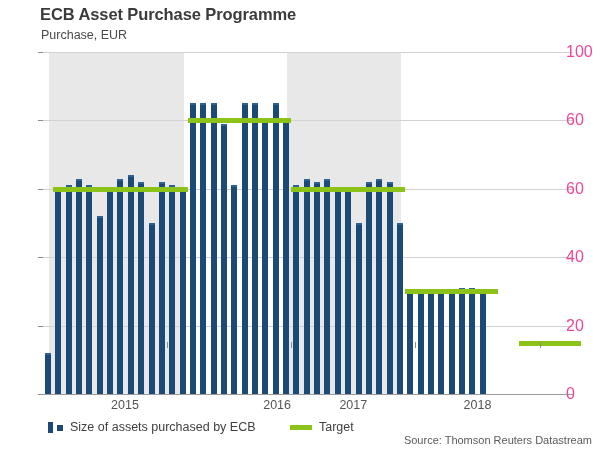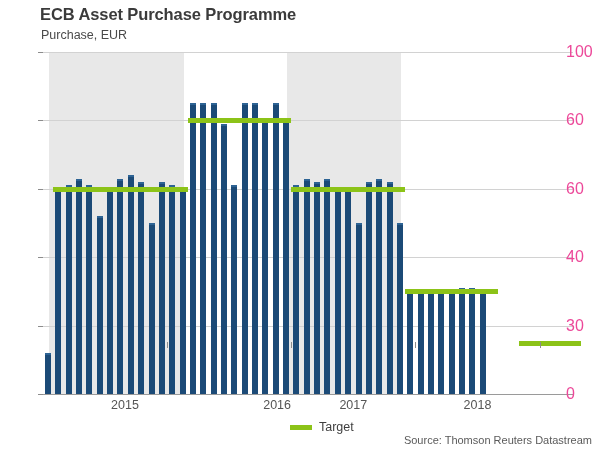--- a/index.html
+++ b/index.html
@@ -219,21 +219,21 @@
       <div class="target-seg" style="left: 10.35px; width: 134.2px; top: 134.8px;"></div>
       <div class="target-seg" style="left: 144.9px; width: 103.15px; top: 66.4px;"></div>
       <div class="target-seg" style="left: 248.4px; width: 113.5px; top: 134.8px;"></div>
       <div class="target-seg" style="left: 362.25px; width: 92.8px; top: 237.4px;"></div>
       <div class="target-seg" style="left: 476.1px; width: 61.75px; top: 288.7px;"></div>
     </div>
 
   <div id="y-axis">
       <div class="ytick-label" style="top: 394px;">0</div>
       <div class="ytick-mark" style="top: 394px;"></div>
-      <div class="ytick-label" style="top: 325.6px;">30</div>
+      <div class="ytick-label" style="top: 325.6px;">20</div>
       <div class="ytick-mark" style="top: 325.6px;"></div>
       <div class="ytick-label" style="top: 257.2px;">40</div>
       <div class="ytick-mark" style="top: 257.2px;"></div>
       <div class="ytick-label" style="top: 188.8px;">60</div>
       <div class="ytick-mark" style="top: 188.8px;"></div>
       <div class="ytick-label" style="top: 120.4px;">60</div>
       <div class="ytick-mark" style="top: 120.4px;"></div>
       <div class="ytick-label" style="top: 52px;">100</div>
       <div class="ytick-mark" style="top: 52px;"></div>
     </div>
@@ -242,20 +242,25 @@
       <div class="xtick-label" style="left: 119px; margin-left: 6px;">2015</div>
       <div class="xtick-mark" style="left: 291.225px;"></div>
       <div class="xtick-label" style="left: 229.125px; margin-left: 48px;">2016</div>
       <div class="xtick-mark" style="left: 415.425px;"></div>
       <div class="xtick-label" style="left: 353.325px;">2017</div>
       <div class="xtick-mark" style="left: 539.625px;"></div>
       <div class="xtick-label" style="left: 477.525px;">2018</div>
     </div>
 
   <div class="legend" id="legend">
+      <div class="legend-item" style="left: 48px; top: 0px;">
+        <span class="legend-swatch-tall"></span>
+        <span class="legend-swatch-small"></span>
+        <span>Size of assets purchased by ECB</span>
+      </div>
       <div class="legend-item" style="left: 290px; top: 0px;">
         <span class="legend-swatch-line"></span>
         <span>Target</span>
       </div>
     </div>
 
   <div class="source-note">Source: Thomson Reuters Datastream</div>
 
 </div>
 

